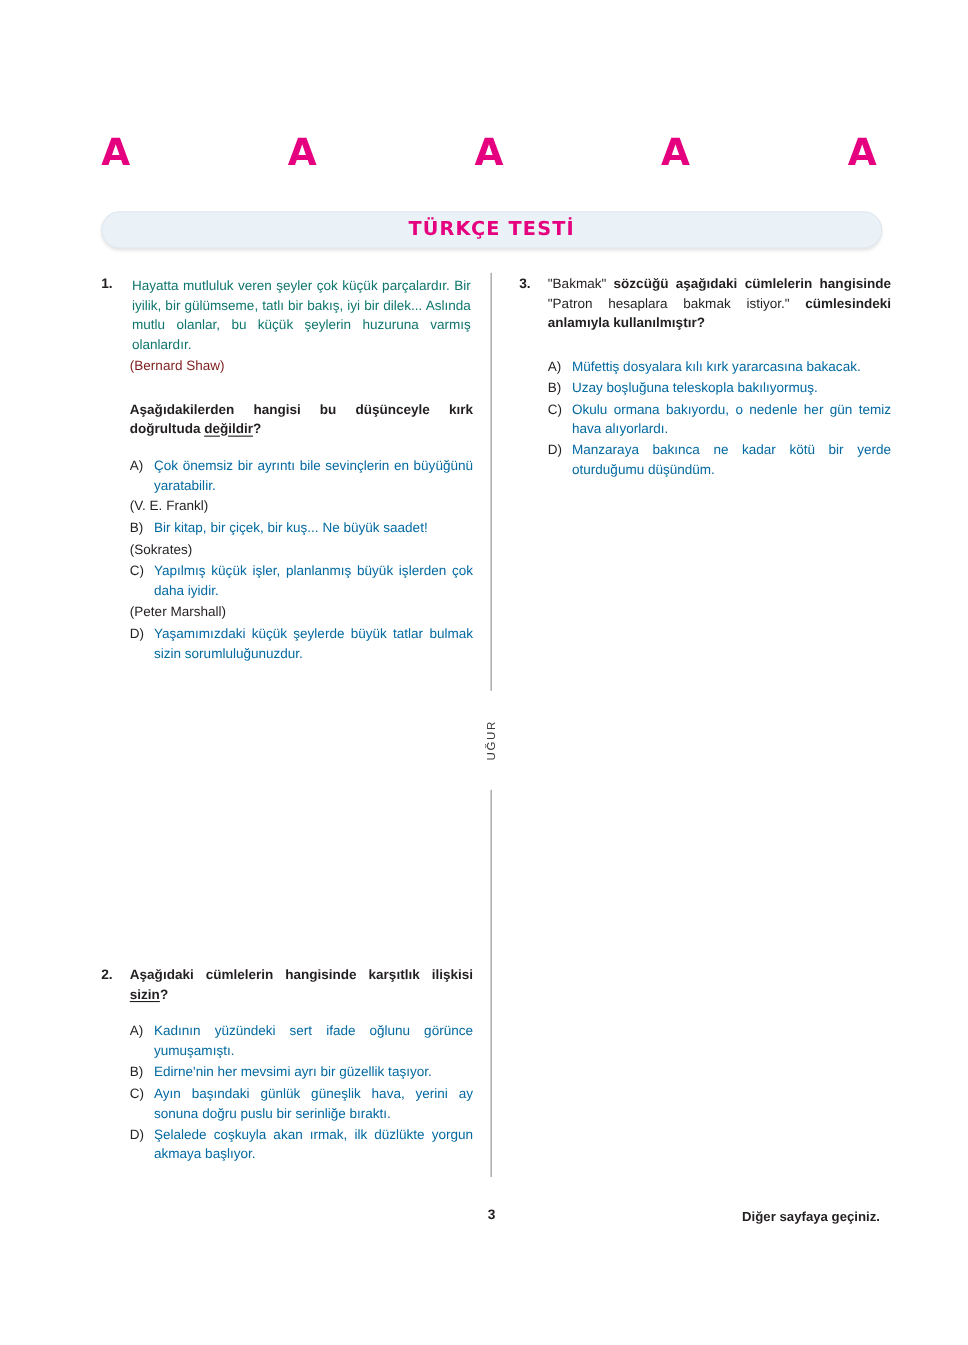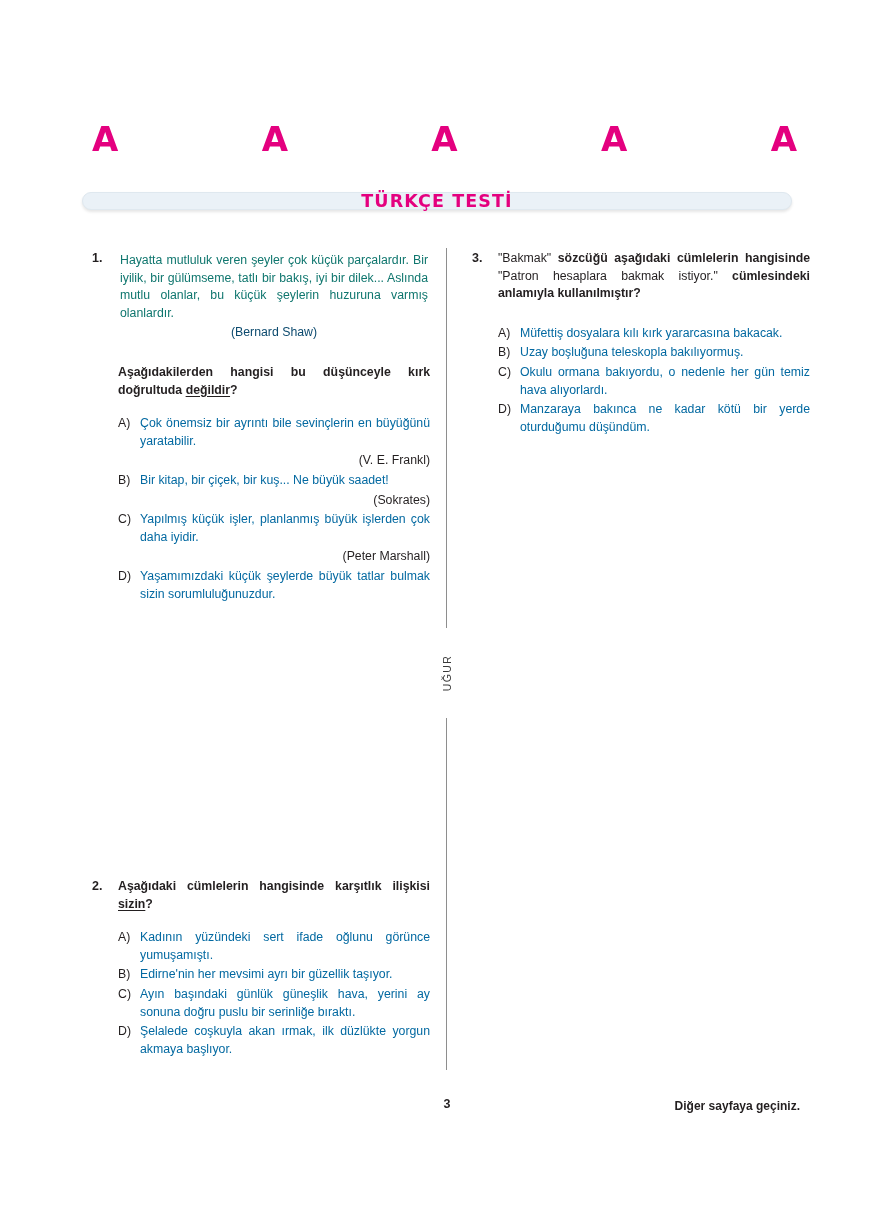--- a/index.html
+++ b/index.html
@@ -37,24 +37,24 @@
     font-size: 34px;
     font-weight: bold;
     color: #e4007f;
     line-height: 1;
     letter-spacing: 0;
   }
 
   
   .title-banner {
     position: absolute;
-    left: 82px;
+    left: 92px;
     top: 192px;
     width: 710px;
-    height: 18px;
+    height: 34px;
     box-sizing: border-box;
     background: #eaf1f7;
     border: 1px solid #dfe8ef;
     border-radius: 17px;
     box-shadow: 0 2px 3px rgba(0,0,0,0.10);
     display: flex;
     align-items: center;
     justify-content: center;
   }
   .title-banner-text {
@@ -136,22 +136,22 @@
     line-height: 17.6px;
     text-align: justify;
     text-justify: inter-word;
     color: #0f766e;
     margin: 2px;
   }
 
   .attribution {
     font-size: 12.3px;
     line-height: 17.6px;
-    text-align: center;
-    color: #0c4a6e;
+    text-align: left;
+    color: #7f1d1d;
     margin: 0;
   }
 
   .q-prompt {
     font-size: 12.3px;
     line-height: 17.6px;
     font-weight: bold;
     text-align: justify;
     text-justify: inter-word;
     color: #231f20;
@@ -187,21 +187,20 @@
     line-height: 17.6px;
     color: #0369a1;
     text-align: justify;
     text-justify: inter-word;
   }
   .opt-text.last-left { text-align-last: left; }
 
   .opt-attr {
     font-size: 12.3px;
     line-height: 17.6px;
-    text-align: right;
     color: #231f20;
     margin: 0 0 2px 0;
   }
 
   
   .page-number {
     position: absolute;
     left: 0;
     top: 1097px;
     width: 894px;

